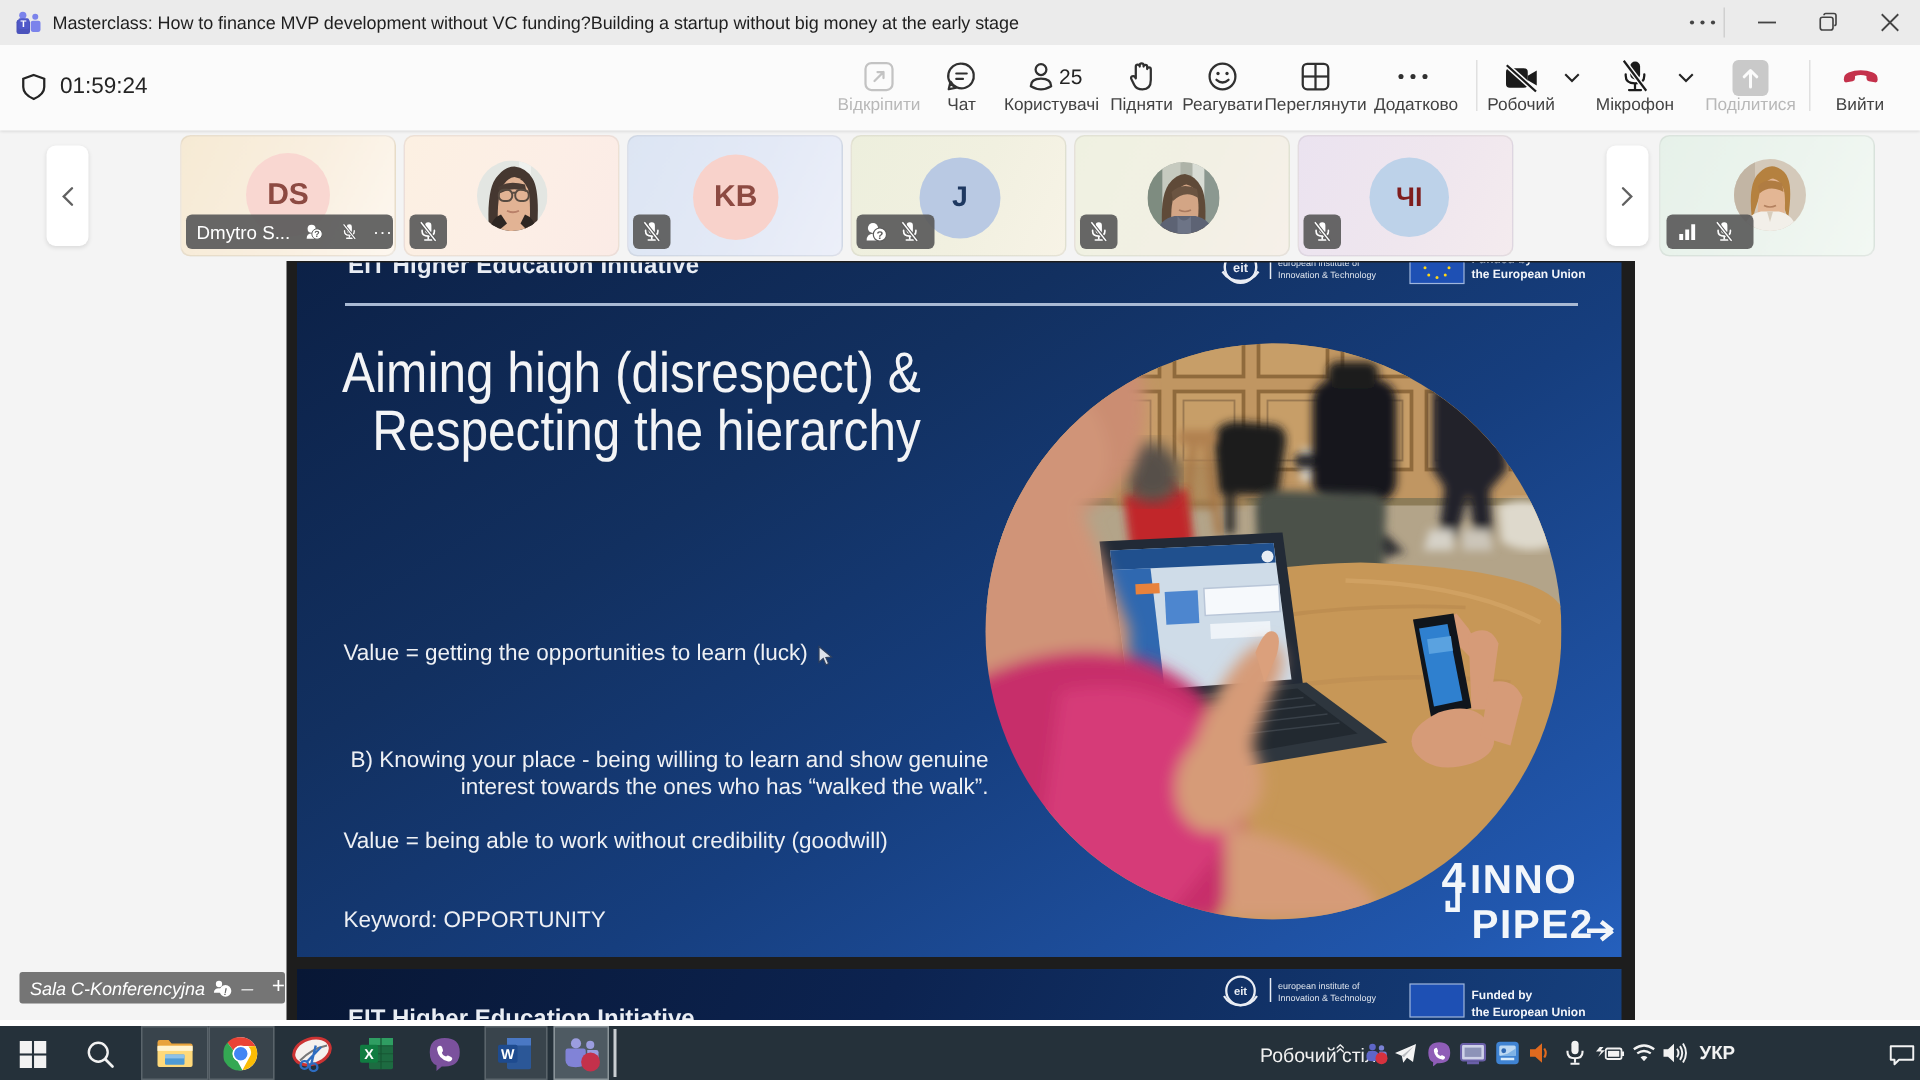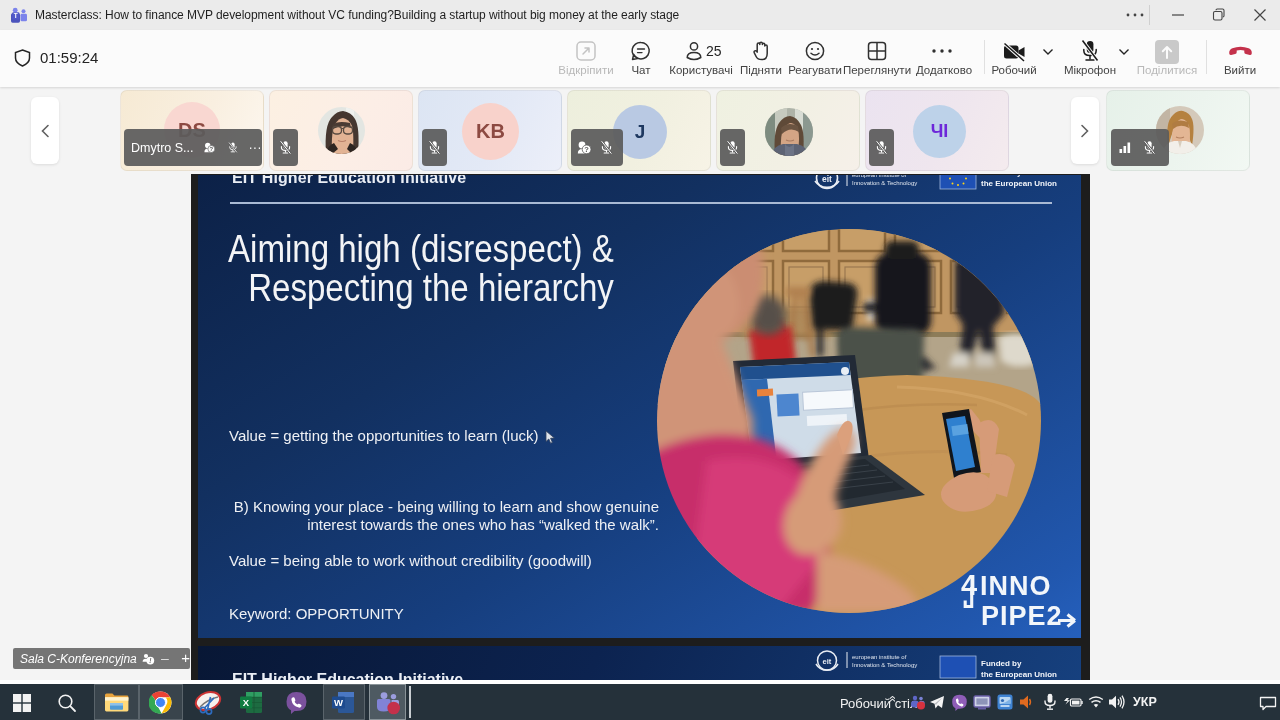--- a/index.html
+++ b/index.html
@@ -10,21 +10,21 @@
   #titlebar { position:absolute; left:0; top:0; width:1280px; height:30px; background:#ebebeb; }
   #titletext { position:absolute; left:35px; top:8px; font-size:12px; color:#1f1f1f; letter-spacing:-0.05px; }
 
   #toolbar { position:absolute; left:0; top:30px; width:1280px; height:57px; background:#fbfbfb; box-shadow:0 1px 2px rgba(0,0,0,0.12); }
   .ticon { position:absolute; top:10px; }
   .tlbl { position:absolute; top:34px; font-size:11.5px; color:#424242; text-align:center; white-space:nowrap; }
   .gray { color:#b8b8b8; }
 
   .tile { position:absolute; top:90px; width:144px; height:81px; border-radius:7px; border:1px solid rgba(0,0,0,0.06); overflow:hidden; }
   .avatar { position:absolute; border-radius:50%; display:flex; align-items:center; justify-content:center; font-weight:bold; }
-  .chip { position:absolute; background:rgba(91,91,91,0.93); border-radius:4px; height:37px; bottom:4px; display:flex; align-items:center; color:#fff; white-space:nowrap; overflow:hidden; }
+  .chip { position:absolute; background:rgba(91,91,91,0.93); border-radius:4px; height:23px; bottom:4px; display:flex; align-items:center; color:#fff; white-space:nowrap; overflow:hidden; }
   .navbtn { position:absolute; width:28px; height:67px; background:#ffffff; border-radius:6px; box-shadow:0 1px 3px rgba(0,0,0,0.10); display:flex; align-items:center; justify-content:center; }
 
   #frame { position:absolute; left:191px; top:174px; width:899px; height:506px; background:#1d1d1d;text-align:right; }
   #slide1 { position:absolute; left:7px; top:1px; width:883px; height:463px; overflow:hidden;
     background:linear-gradient(148deg, #0c2147 0%, #123060 32%, #163e7e 58%, #1d4d9a 78%, #2157ae 92%, #2560bd 100%); }
   #slide2 { position:absolute; left:7px; top:472px; width:883px; height:34px; overflow:hidden;
     background:linear-gradient(115deg, #081735 0%, #0c2350 45%, #16407e 100%); }
   #whitestrip { position:absolute; left:0; top:680px; width:1280px; height:4px; background:#ffffff; }
 
   .s1txt { position:absolute; color:#eef1f6; }
@@ -284,21 +284,21 @@
         <path d="M3.4 6.6 L3.4 7.2 Q3.4 10.4 7.5 10.4 Q11.6 10.4 11.6 7.2 L11.6 6.6" fill="none" stroke="#fff" stroke-width="1.1" stroke-linecap="round"></path>
         <line x1="7.5" y1="10.5" x2="7.5" y2="12.6" stroke="#fff" stroke-width="1.1"></line>
         <line x1="5.2" y1="13" x2="9.8" y2="13" stroke="#fff" stroke-width="1.1" stroke-linecap="round"></line>
         <line x1="2.6" y1="1.2" x2="12.4" y2="13.6" stroke="rgba(91,91,91,1)" stroke-width="2.4"></line>
         <line x1="2.6" y1="1.2" x2="12.4" y2="13.6" stroke="#fff" stroke-width="1.0"></line>
       </svg>
     </div>
   </div>
 
   <div class="tile" style="left:865px;background:linear-gradient(115deg,#ebe3f0,#efe6ee 55%,#f4ebee);">
-    <div class="avatar" style="left:47px;top:14px;width:53px;height:53px;background:#bdd2e9;color:#6d28d9;font-size:18px;">ЧІ</div>
+    <div class="avatar" style="left:47px;top:14px;width:53px;height:53px;background:#bdd2e9;color:#7f1d1d;font-size:18px;">ЧІ</div>
     <div class="chip" style="left:3px;width:25px;justify-content:center;">
       <svg width="15" height="15" viewBox="0 0 15 15">
         <rect x="5.4" y="1.2" width="4.2" height="7.6" rx="2.1" fill="#fff"></rect>
         <path d="M3.4 6.6 L3.4 7.2 Q3.4 10.4 7.5 10.4 Q11.6 10.4 11.6 7.2 L11.6 6.6" fill="none" stroke="#fff" stroke-width="1.1" stroke-linecap="round"></path>
         <line x1="7.5" y1="10.5" x2="7.5" y2="12.6" stroke="#fff" stroke-width="1.1"></line>
         <line x1="5.2" y1="13" x2="9.8" y2="13" stroke="#fff" stroke-width="1.1" stroke-linecap="round"></line>
         <line x1="2.6" y1="1.2" x2="12.4" y2="13.6" stroke="rgba(91,91,91,1)" stroke-width="2.4"></line>
         <line x1="2.6" y1="1.2" x2="12.4" y2="13.6" stroke="#fff" stroke-width="1.0"></line>
       </svg>
     </div>

